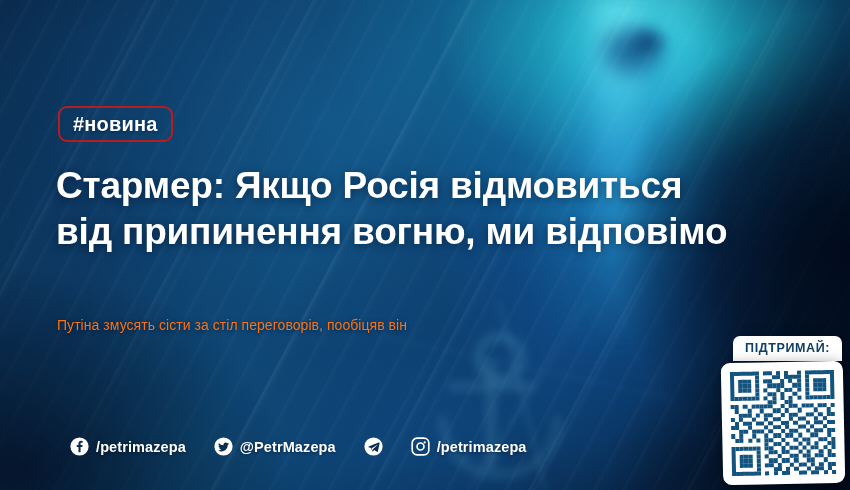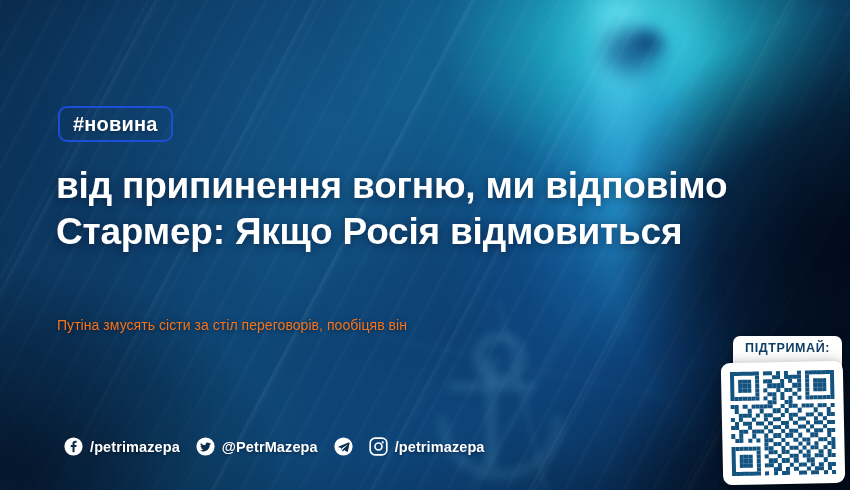--- a/index.html
+++ b/index.html
@@ -157,21 +157,21 @@
 
   .tag-badge {
     position: absolute;
     left: 58px;
     top: 106px;
     height: 36px;
     box-sizing: border-box;
     padding: 0 13px;
     display: flex;
     align-items: center;
-    border: 2px solid #1d4ed8;
+    border: 2px solid #b91c1c;
     border-radius: 9px;
     color: #ffffff;
     font-size: 20px;
     font-weight: 700;
     letter-spacing: 0.2px;
     line-height: 1;
     white-space: nowrap;
     text-shadow: 0 1px 3px rgba(0,10,30,0.45);
   }
 
@@ -197,25 +197,25 @@
     font-size: 14px;
     font-weight: 400;
     letter-spacing: 0.05px;
     white-space: nowrap;
     text-shadow: 0 1px 4px rgba(0,10,30,0.55);
   }
 
   
   .socials {
     position: absolute;
-    left: 64px;
+    left: 70px;
     top: 437px;
     display: flex;
     align-items: center;
-    gap: 16px;
+    gap: 28px;
   }
   .social {
     display: flex;
     align-items: center;
     gap: 7px;
   }
   .social .handle {
     color: #ffffff;
     font-size: 14.5px;
     font-weight: 600;
@@ -228,21 +228,21 @@
   
   .support-label {
     position: absolute;
     right: 8px;
     top: 336px;
     background: #ffffff;
     color: #0f3e66;
     font-size: 12.5px;
     font-weight: 700;
     letter-spacing: 0.6px;
-    padding: 5px 12px 24px 12px;
+    padding: 5px 12px 6px 12px;
     border-radius: 7px 7px 0 0;
     white-space: nowrap;
     box-shadow: 0 0 10px rgba(0,0,0,0.25);
   }
   .qr-card {
     position: absolute;
     left: 722px;
     top: 362px;
     width: 122px;
     height: 122px;
@@ -286,22 +286,22 @@
   <div class="bg-corner-dark"></div>
   <div class="bg-vignette"></div>
 
   <div class="content">
 
     <div class="tag-badge">
       <span>#новина</span>
     </div>
 
     <div class="headline">
+      <span class="l">Стармер: Якщо Росія відмовиться</span>
       <span class="l">від припинення вогню, ми відповімо</span>
-      <span class="l">Стармер: Якщо Росія відмовиться</span>
     </div>
 
     <div class="subtitle">Путіна змусять сісти за стіл переговорів, пообіцяв він</div>
 
     <div class="socials">
 
       <div class="social">
         <svg class="sicon" viewBox="0 0 24 24">
           <circle cx="12" cy="12" r="11.5" fill="#ffffff"></circle>
           <path d="M13.35 19.2v-6.57h2.2l.33-2.56h-2.53V8.44c0-.74.2-1.24 1.27-1.24h1.35V4.92a18.3 18.3 0 0 0-1.97-.1c-1.95 0-3.28 1.19-3.28 3.37v1.88H8.5v2.56h2.22v6.57z" fill="#0c2d4c"></path>

